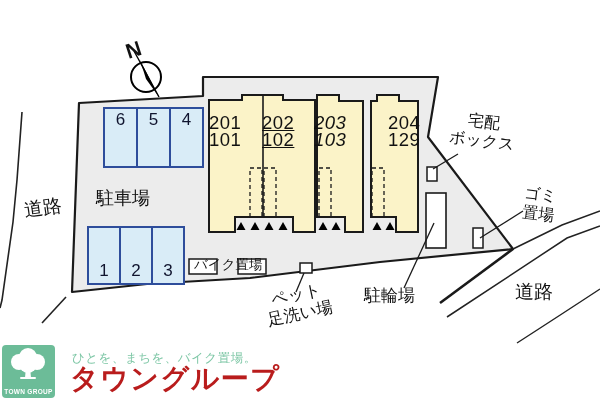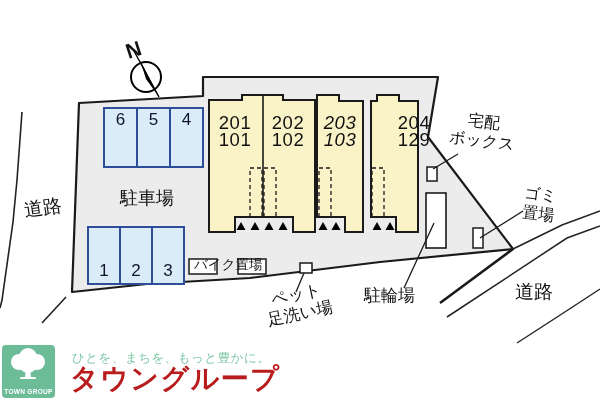--- a/index.html
+++ b/index.html
@@ -3,36 +3,36 @@
 <meta charset="utf-8">
 <style>
   html,body{margin:0;padding:0;background:#fff;}
   #canvas{
     position:relative;width:600px;height:400px;background:#fff;
     font-family:"Liberation Sans","DejaVu Sans",sans-serif;overflow:hidden;
   }
   #plan-svg{position:absolute;left:0;top:0;z-index:1;}
   .lbl{position:absolute;z-index:3;color:#111;white-space:nowrap;}
   .unit-label{
-    position:absolute;z-index:3;width:52px;text-align:center;
+    position:absolute;z-index:3;width:52px;text-align:left;
     font-size:18.5px;line-height:17px;color:#111;font-weight:500;letter-spacing:.5px;
   }
   .pcell{
     position:absolute;z-index:2;background:#d9ecf7;border:2px solid #2e4d9b;
     box-sizing:border-box;display:flex;justify-content:center;
     font-size:17px;color:#10142e;
   }
   .pcell.top-row{align-items:flex-start;padding-top:1px;}
   .pcell.bottom-row{align-items:flex-end;padding-bottom:2px;}
   .rot-cw{transform:rotate(7deg);}
   .two-line{text-align:center;line-height:19px;font-size:16px;}
   #north-label{left:126px;top:38px;font-size:21px;font-weight:bold;transform:rotate(-18deg);}
   #road-left-label{left:24px;top:195px;font-size:19px;transform:rotate(-8deg);}
   #road-right-label{left:515px;top:279px;font-size:19px;}
-  #parking-lot-label{left:120px;top:186px;font-size:18px;}
+  #parking-lot-label{left:96px;top:186px;font-size:18px;}
   #bike-area-label{left:194px;top:241px;font-size:13.5px;margin-top:15px;}
   #delivery-label{left:443px;top:112px;width:80px;}
   #garbage-label{left:512px;top:185px;width:55px;}
   #bicycle-label{left:364px;top:284px;font-size:17px;}
   #pet-label{left:253px;top:285px;width:90px;transform:rotate(-12deg);font-size:16.5px;line-height:19px;text-align:center;}
   #logo-box{
     position:absolute;left:2px;top:345px;width:53px;height:53px;z-index:3;
     background:#6cbc98;border-radius:4px;
   }
   #logo-caption{
@@ -121,21 +121,21 @@
     <span>2</span>
   </div>
   <div class="pcell bottom-row" style="left:151px;top:226px;width:34px;height:59px;">
     <span>3</span>
   </div>
 
   <div class="unit-label" style="left:209px;top:114px;">
     <div>201</div>
     <div>101</div>
   </div>
-  <div class="unit-label" style="left:262px;top:114px;">
+  <div class="unit-label" style="left:262px;top:114px;text-decoration:underline;">
     <div>202</div>
     <div>102</div>
   </div>
   <div class="unit-label" style="left:314px;top:114px;font-style:italic;">
     <div>203</div>
     <div>103</div>
   </div>
   <div class="unit-label" style="left:388px;top:114px;">
     <div>204</div>
     <div>129</div>
@@ -165,16 +165,16 @@
         <circle cx="11" cy="14" r="8"></circle>
         <circle cx="20" cy="9" r="9"></circle>
         <circle cx="29" cy="14" r="8"></circle>
         <circle cx="20" cy="16" r="9"></circle>
         <polygon points="17,30 23,30 22,19 18,19"></polygon>
         <rect x="12" y="29" width="16" height="2" rx="1"></rect>
       </g>
     </svg>
     <div id="logo-caption">TOWN GROUP</div>
   </div>
-  <div class="lbl" id="tagline">ひとを、まちを、もっと豊かに。</div>
+  <div class="lbl" id="tagline">ひとを、まちを、バイク置場。</div>
   <div class="lbl" id="brand-name">タウングループ</div>
 
 </div>
 
 </body></html>

